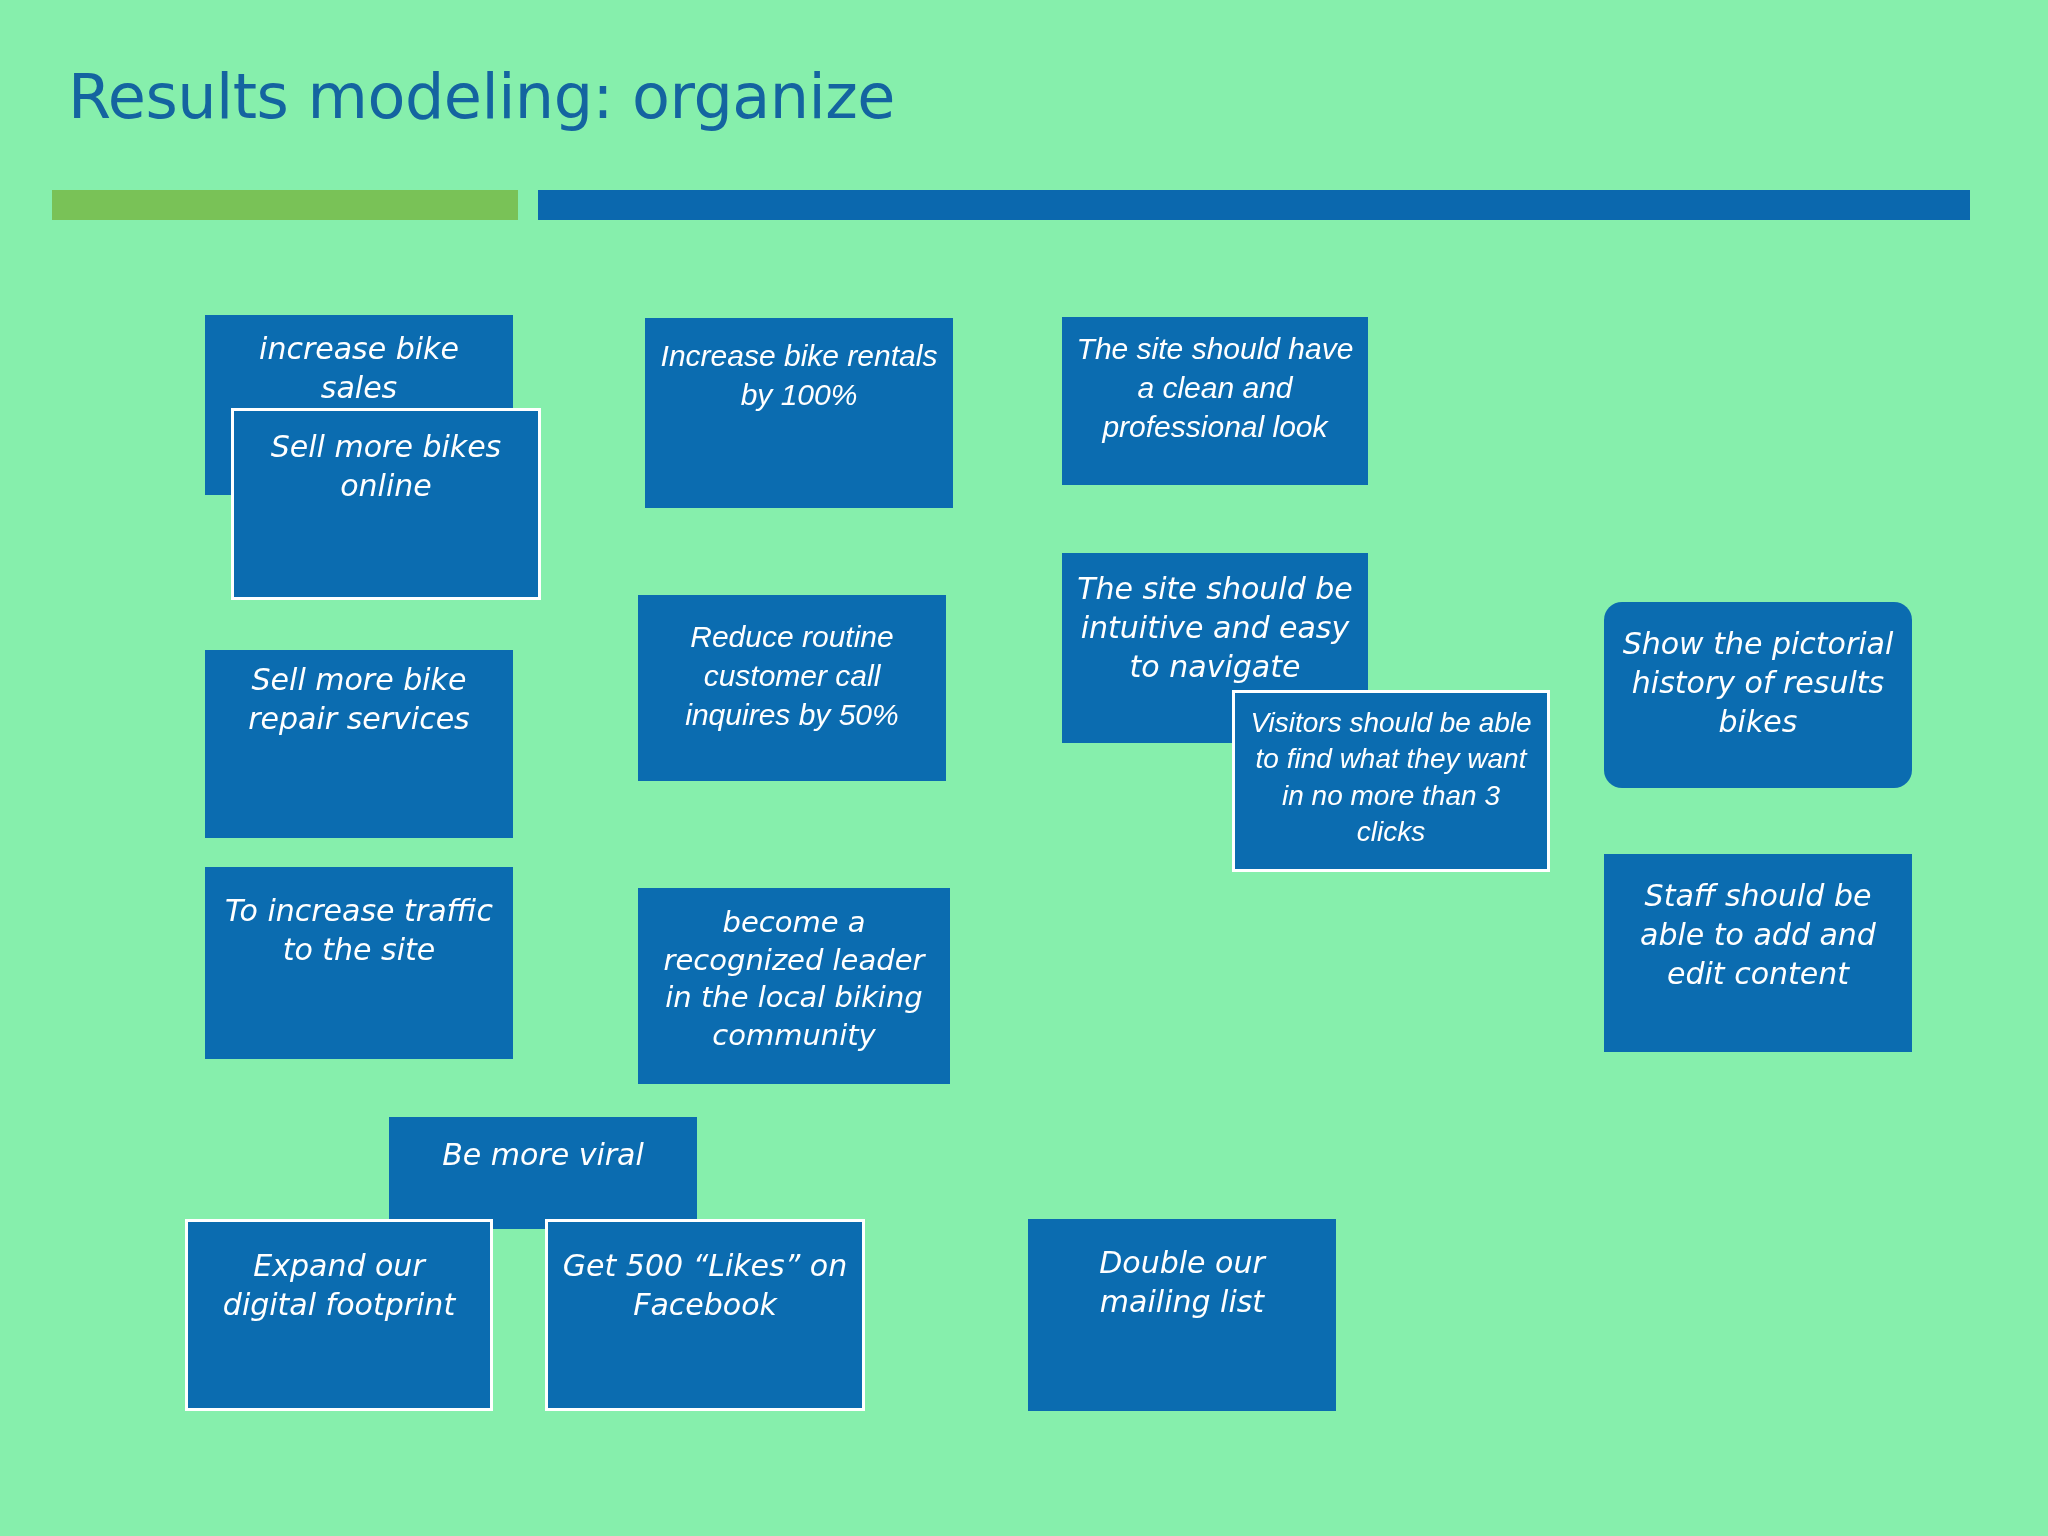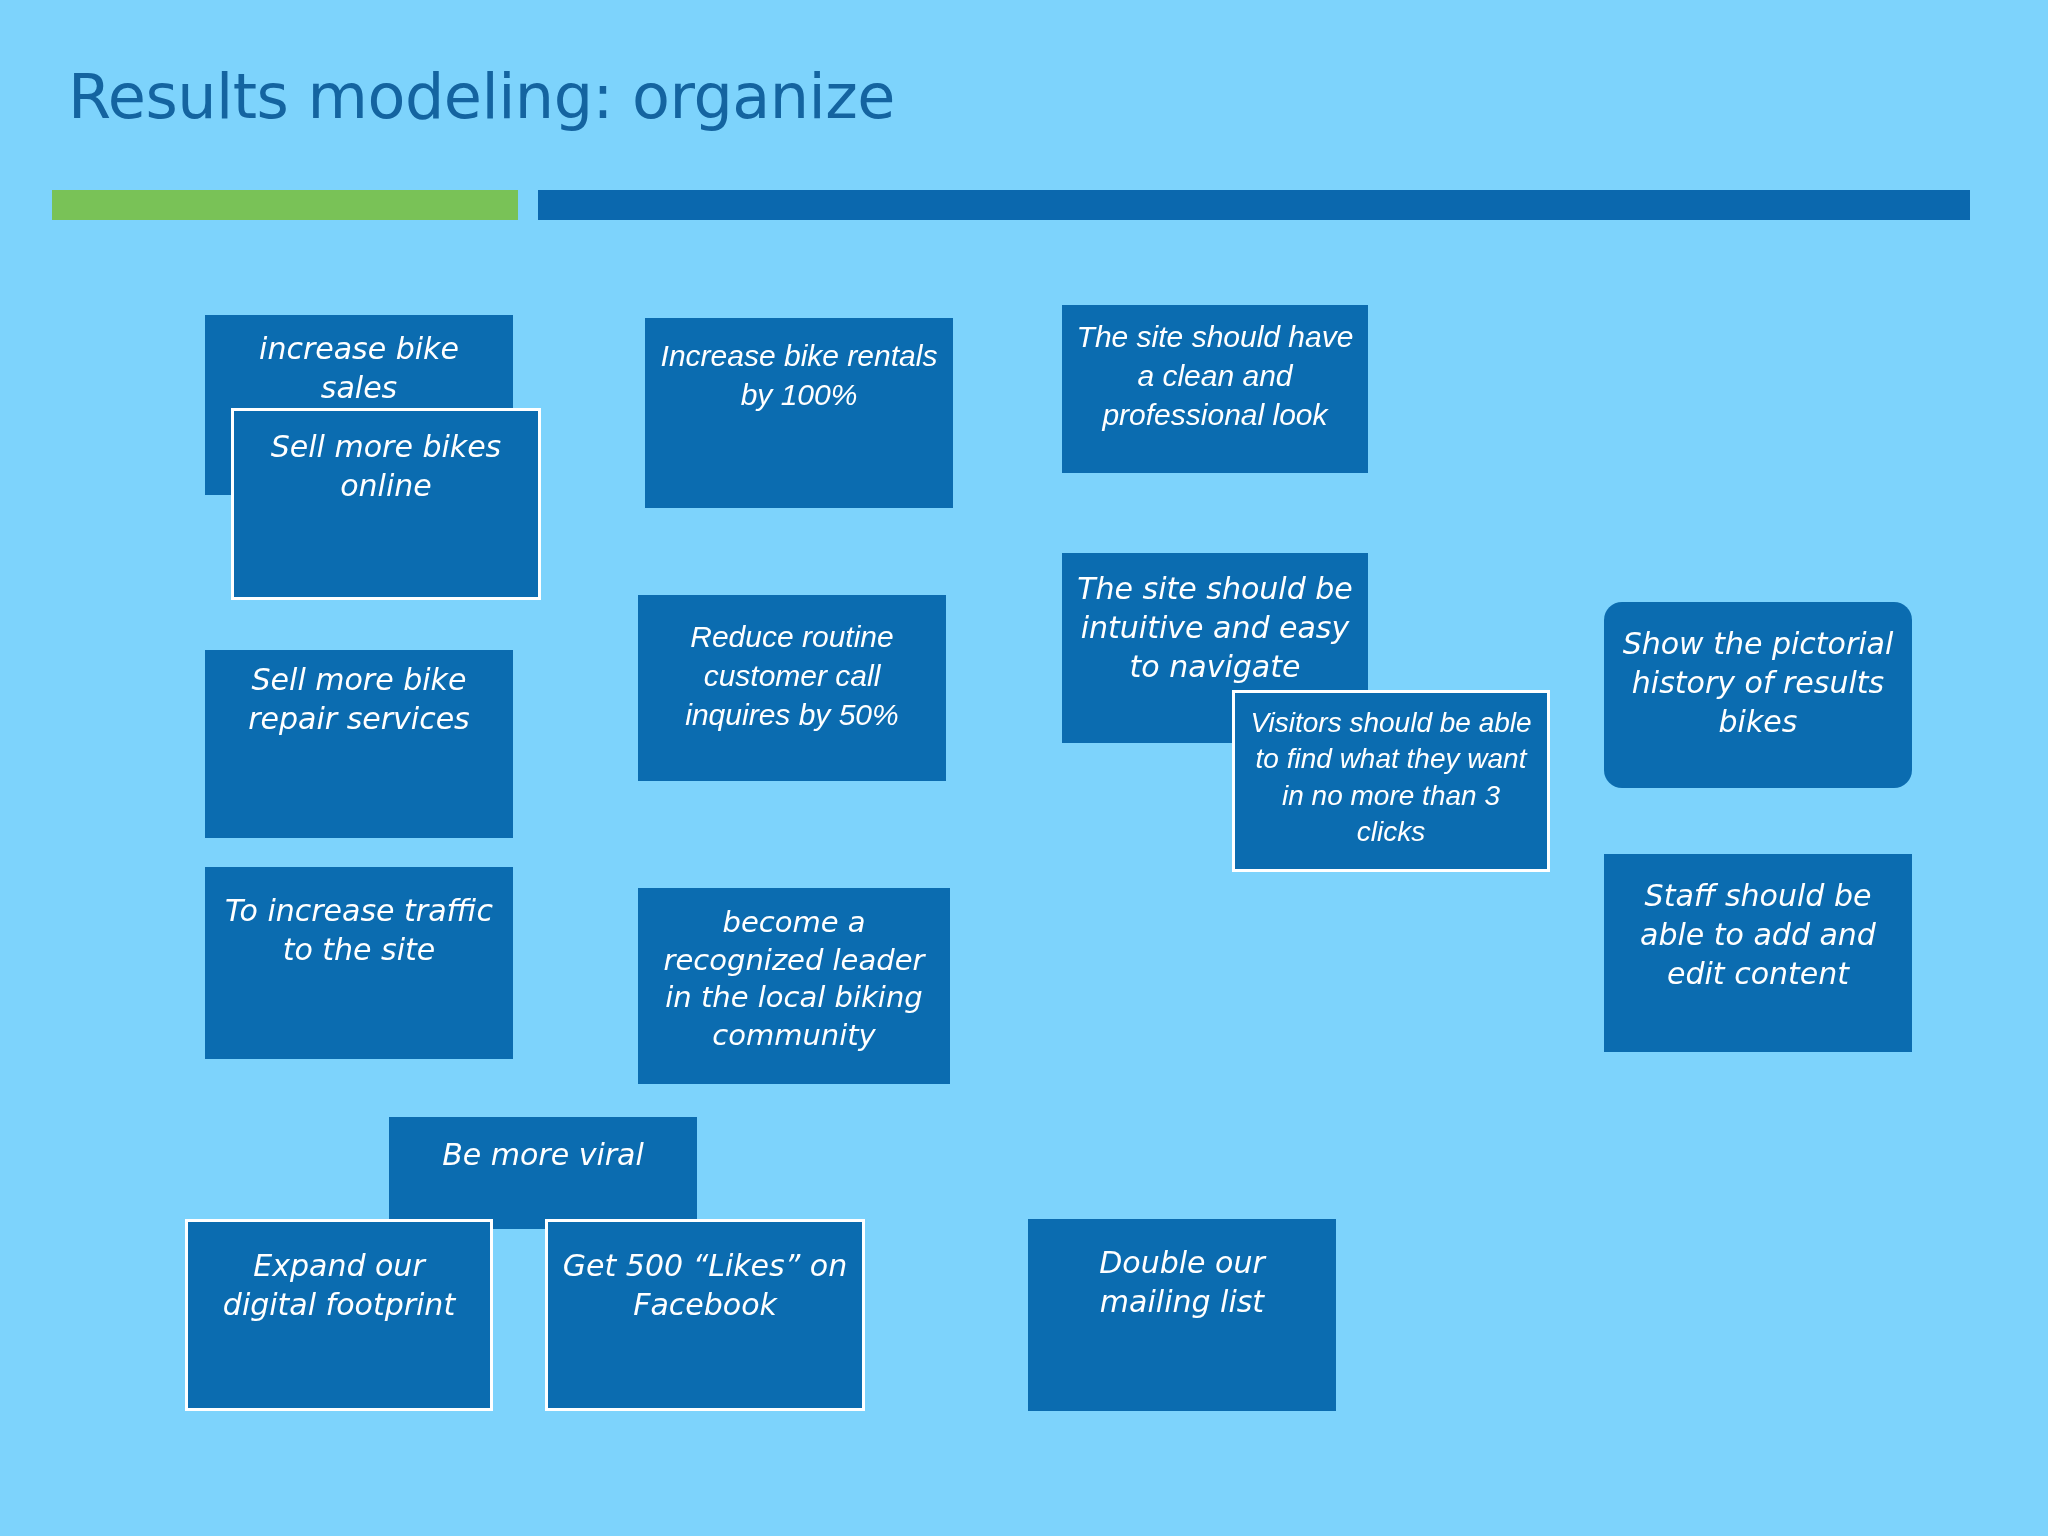--- a/index.html
+++ b/index.html
@@ -10,21 +10,21 @@
   body {
     width: 2048px;
     height: 1536px;
     font-family: "DejaVu Sans", sans-serif;
     overflow: hidden;
   }
   #slide {
     position: relative;
     width: 2048px;
     height: 1536px;
-    background: #7dd3fc;
+    background: #86efac;
   }
 
   
   #slide-title {
     position: absolute;
     left: 68px;
     top: 60px;
     font-family: "DejaVu Sans", sans-serif;
     font-size: 62px;
     font-weight: 400;
@@ -77,21 +77,21 @@
   
   #node-increase-bike-sales   { left: 205px;  top: 315px;  width: 308px; height: 180px; padding-top: 14px; }
   #node-sell-bikes-online     { left: 231px;  top: 408px;  width: 310px; height: 192px; padding-top: 16px; z-index: 5; }
   #node-sell-repair-services  { left: 205px;  top: 650px;  width: 308px; height: 188px; }
   #node-increase-traffic      { left: 205px;  top: 867px;  width: 308px; height: 192px; padding-top: 24px; }
 
   #node-increase-rentals      { left: 645px;  top: 318px;  width: 308px; height: 190px; padding-top: 18px; }
   #node-reduce-calls          { left: 638px;  top: 595px;  width: 308px; height: 186px; padding-top: 22px; }
   #node-recognized-leader     { left: 638px;  top: 888px;  width: 312px; height: 196px; padding-top: 16px; font-size: 29px; }
 
-  #node-clean-professional    { left: 1062px; top: 305px;  width: 306px; height: 168px; padding-top: 12px; }
+  #node-clean-professional    { left: 1062px; top: 317px;  width: 306px; height: 168px; padding-top: 12px; }
   #node-intuitive-navigate    { left: 1062px; top: 553px;  width: 306px; height: 190px; padding-top: 16px; }
   #node-three-clicks          { left: 1232px; top: 690px;  width: 318px; height: 182px; padding-top: 12px; z-index: 5; font-size: 28px; }
 
   #node-pictorial-history     { left: 1604px; top: 602px;  width: 308px; height: 186px; padding-top: 22px; border-radius: 18px; }
   #node-staff-edit-content    { left: 1604px; top: 854px;  width: 308px; height: 198px; padding-top: 22px; }
 
   #node-be-more-viral         { left: 389px;  top: 1117px; width: 308px; height: 112px; padding-top: 18px; }
   #node-expand-footprint      { left: 185px;  top: 1219px; width: 308px; height: 192px; padding-top: 24px; z-index: 5; }
   #node-get-500-likes         { left: 545px;  top: 1219px; width: 320px; height: 192px; padding-top: 24px; z-index: 5; }
   #node-double-mailing-list   { left: 1028px; top: 1219px; width: 308px; height: 192px; padding-top: 24px; }

